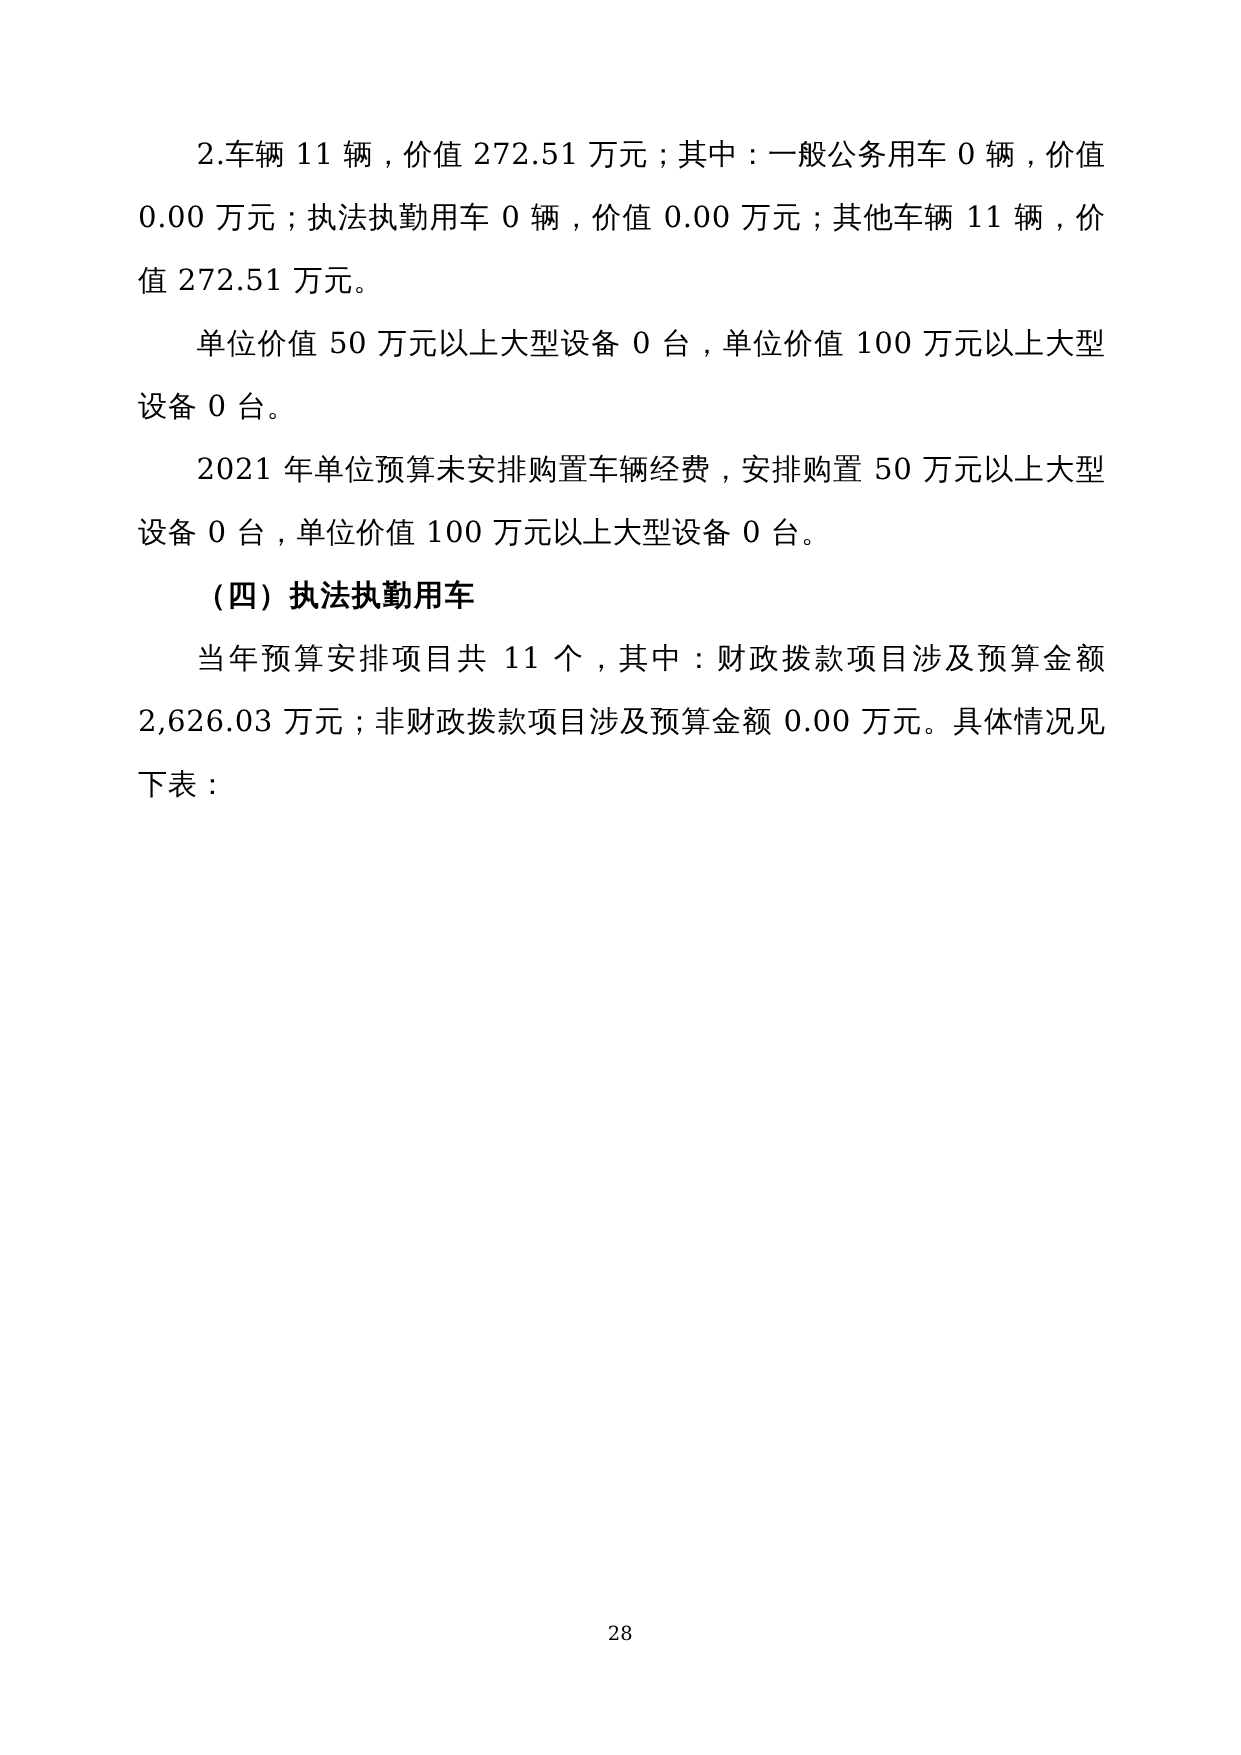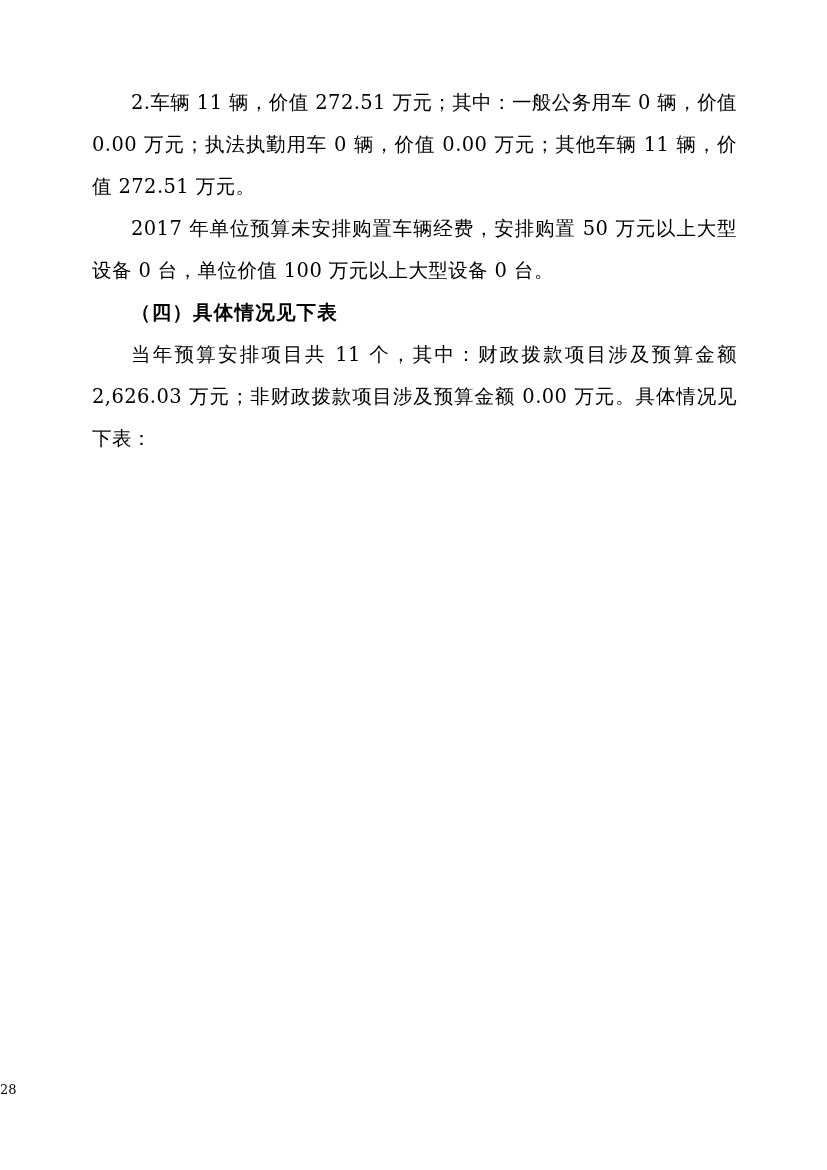--- a/index.html
+++ b/index.html
@@ -44,30 +44,31 @@
     text-indent: 2em;
     font-weight: bold;
     letter-spacing: 1.2px;
     font-family: "DejaVu Sans", "Liberation Sans", sans-serif;
   }
   .page-number {
     position: absolute;
     left: 0;
     right: 0;
     top: 1070px;
-    text-align: left;
+    text-align: center;
     font-size: 13px;
     font-family: "DejaVu Serif", "Liberation Serif", serif;
     color: #000000;
   }
 </style>
 </head>
 <body>
 
 <div class="page">
   <div class="content">
     <p class="para">2.车辆 11 辆，价值 272.51 万元；其中：一般公务用车 0 辆，价值 0.00 万元；执法执勤用车 0 辆，价值 0.00 万元；其他车辆 11 辆，价值 272.51 万元。</p>
-    <p class="para">2017 年单位预算未安排购置车辆经费，安排购置 50 万元以上大型设备 0 台，单位价值 100 万元以上大型设备 0 台。</p>
-    <p class="heading">（四）具体情况见下表</p>
+    <p class="para">单位价值 50 万元以上大型设备 0 台，单位价值 100 万元以上大型设备 0 台。</p>
+    <p class="para">2021 年单位预算未安排购置车辆经费，安排购置 50 万元以上大型设备 0 台，单位价值 100 万元以上大型设备 0 台。</p>
+    <p class="heading">（四）执法执勤用车</p>
     <p class="para">当年预算安排项目共 11 个，其中：财政拨款项目涉及预算金额 2,626.03 万元；非财政拨款项目涉及预算金额 0.00 万元。具体情况见下表：</p>
   </div>
   <div class="page-number">28</div>
 </div>
 
 </body></html>

